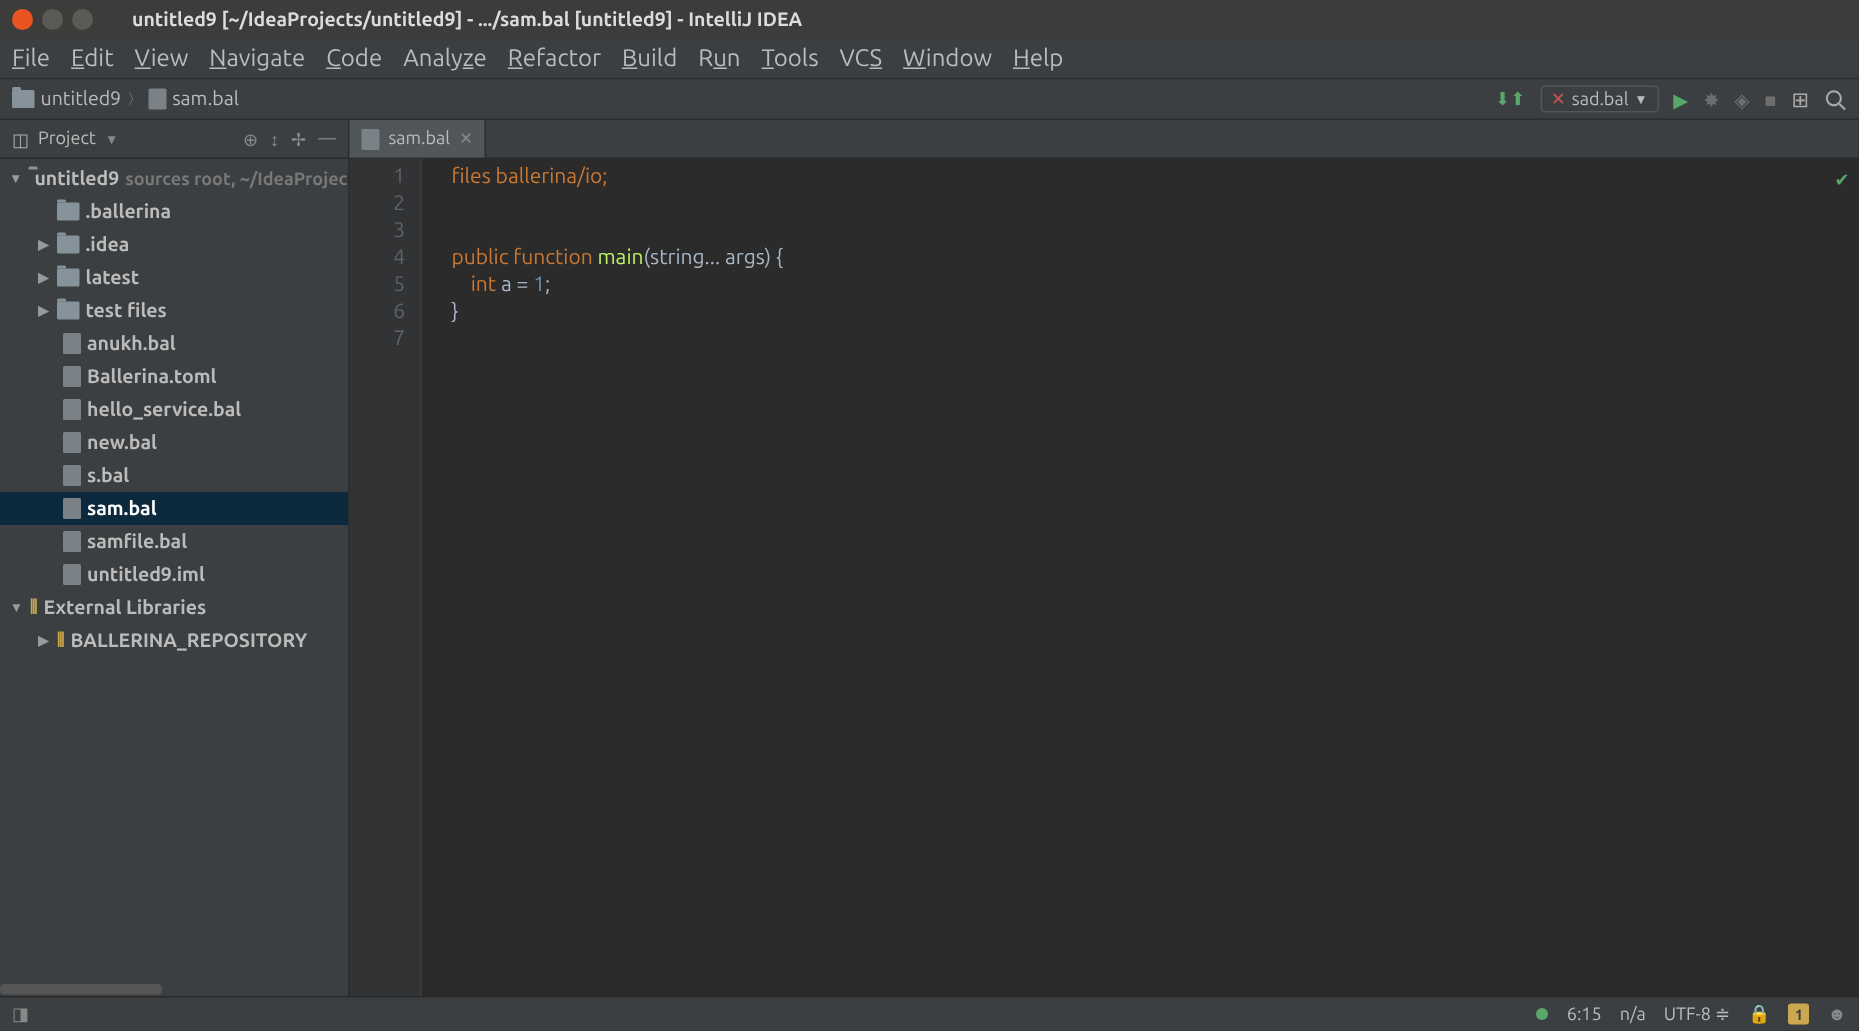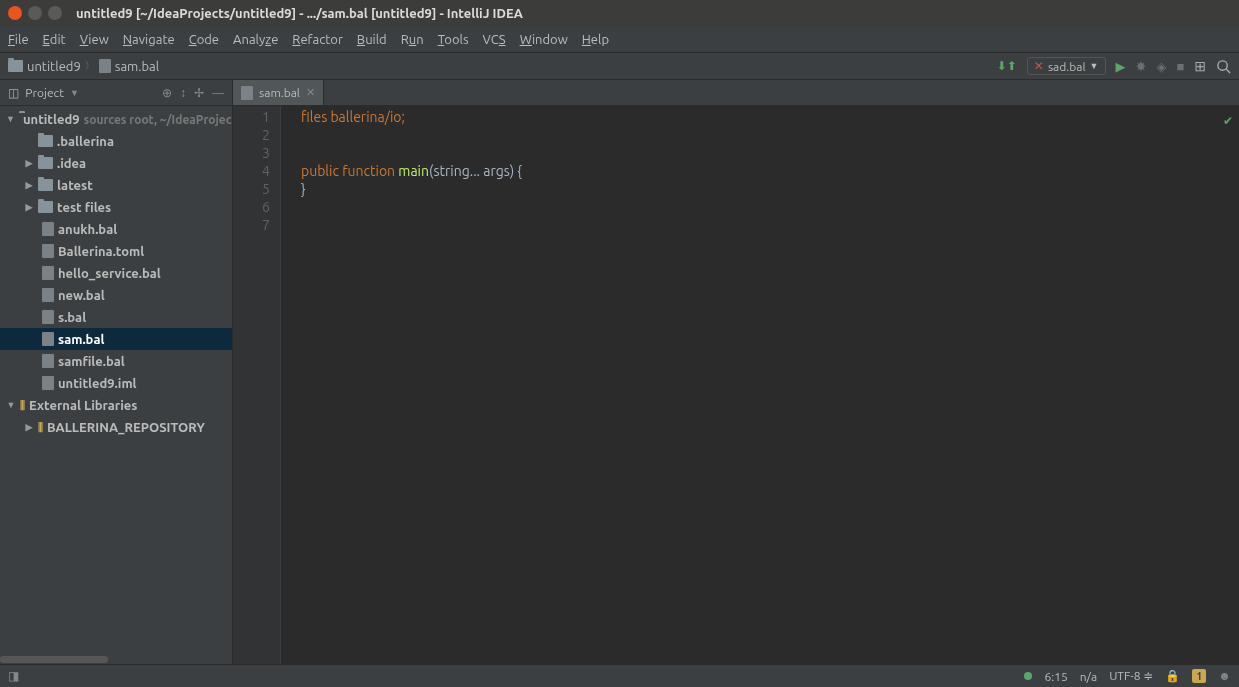--- a/index.html
+++ b/index.html
@@ -2,24 +2,24 @@
 <html><head>
 <meta charset="utf-8">
 <style>
 * { margin: 0; padding: 0; box-sizing: border-box; font-family: "Ubuntu", "Segoe UI", sans-serif; }
 body { background: #3c3f41; color: #bbbbbb; width: 1239px; height: 687px; overflow: hidden; font-size: 13px; }
 
 .titlebar { background: #3c3c3a; height: 26px; display: flex; align-items: center; padding: 0 8px; gap: 6px; }
 .win-btn { width: 14px; height: 14px; border-radius: 50%; display: inline-block; }
 .win-close { background: #e95420; }
 .win-min, .win-max { background: #5a5a56; }
-.titlebar-text { color: #dcdcdc; font-size: 13px; margin-left: 8px; font-weight: bold; }
+.titlebar-text { color: #dcdcdc; font-size: 13px; margin-left: 20px; font-weight: bold; }
 
 .menubar { background: #3c3f41; height: 27px; display: flex; align-items: center; padding: 0 8px; gap: 14px; border-bottom: 1px solid #2b2b2b; }
-.menubar span { color: #bbbbbb; font-size: 13px; cursor: pointer; }
+.menubar span { color: #bbbbbb; font-size: 16px; cursor: pointer; }
 .menubar .ul { text-decoration: underline; }
 
 .navbar { background: #3c3f41; height: 27px; display: flex; align-items: center; justify-content: space-between; padding: 0 8px; border-bottom: 1px solid #2b2b2b; }
 .breadcrumb { display: flex; align-items: center; gap: 4px; }
 .bc-item { display: flex; align-items: center; gap: 4px; color: #bbbbbb; }
 .chev { color: #888; font-size: 10px; }
 .folder-icon { width: 15px; height: 12px; background: #87939a; border-radius: 1px; display: inline-block; position: relative; }
 .folder-icon::before { content: ""; position: absolute; top: -2px; left: 0; width: 6px; height: 2px; background: #87939a; border-radius: 1px 1px 0 0; }
 .file-icon { width: 12px; height: 14px; background: #87939a; border-radius: 1px; display: inline-block; position: relative; }
 .file-icon.bal { background: #7a8288; }
@@ -244,20 +244,21 @@
         <div>5</div>
         <div>6</div>
         <div>7</div>
       </div>
       <div class="code">
         <span class="editor-marker">✔</span>
         <div class="code-line"><span class="kw">files ballerina/io;</span></div>
         <div class="code-line"></div>
         <div class="code-line"></div>
         <div class="code-line"><span class="kw">public</span> <span class="kw">function</span> <span class="fn">main</span><span>(string... args) {</span></div>
+        <div class="code-line">    <span class="kw">int</span><span> a = </span><span class="num">1</span>;</div>
         <div class="code-line"><span>}</span></div>
       </div>
     </div>
   </div>
 </div>
 
 <div class="statusbar">
   <div class="status-left">
     <span style="color:#888;">◨</span>
   </div>

